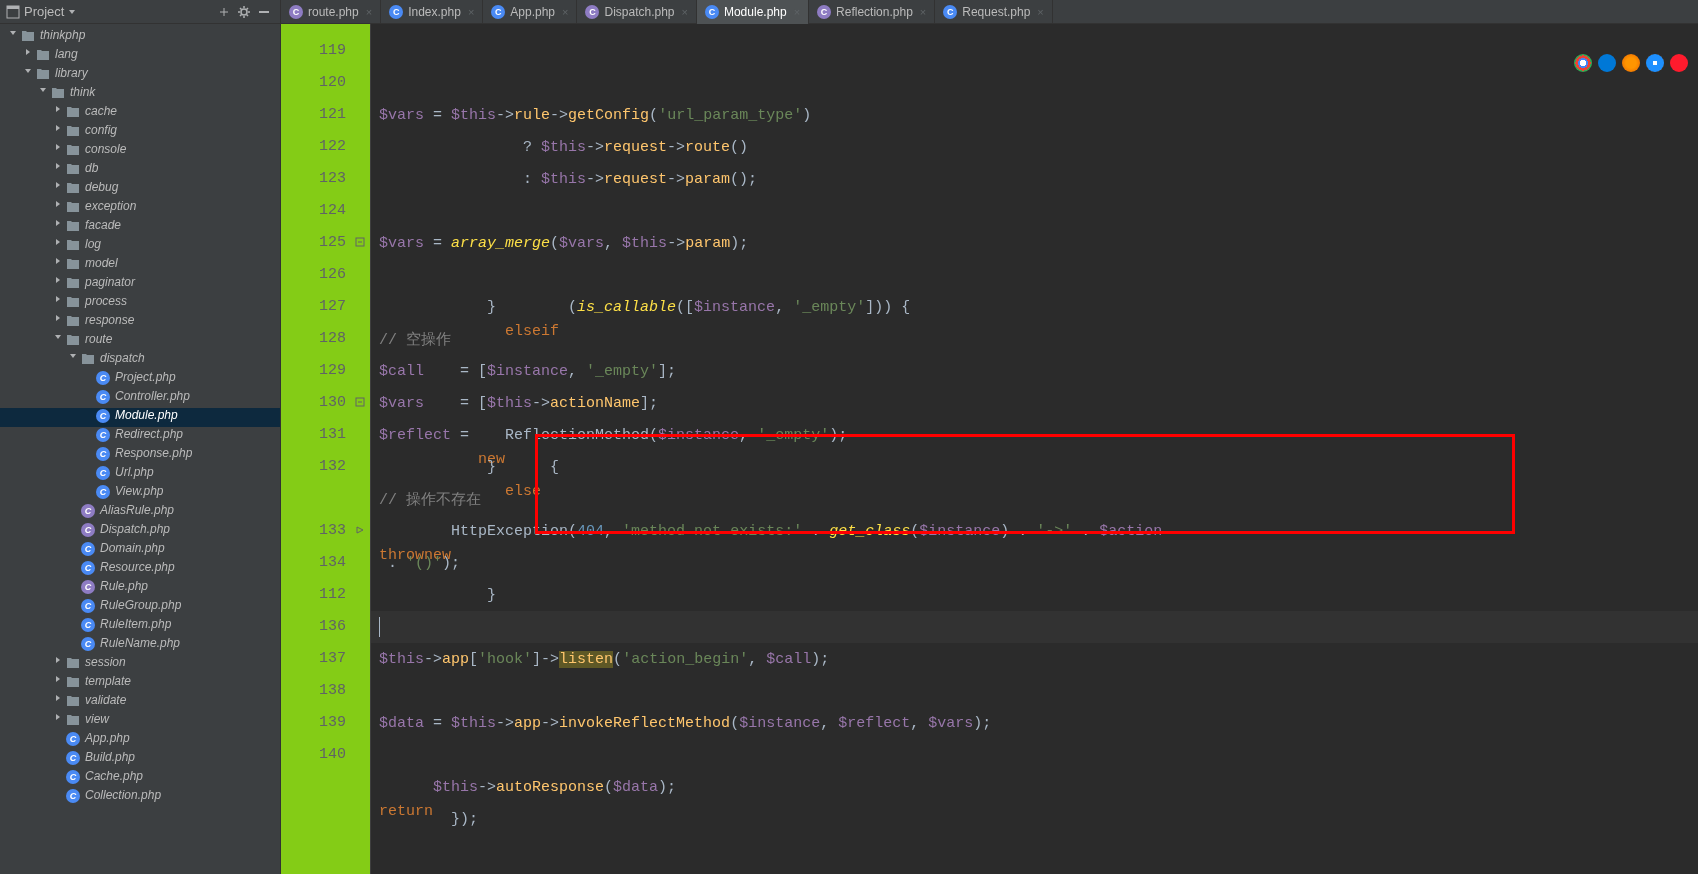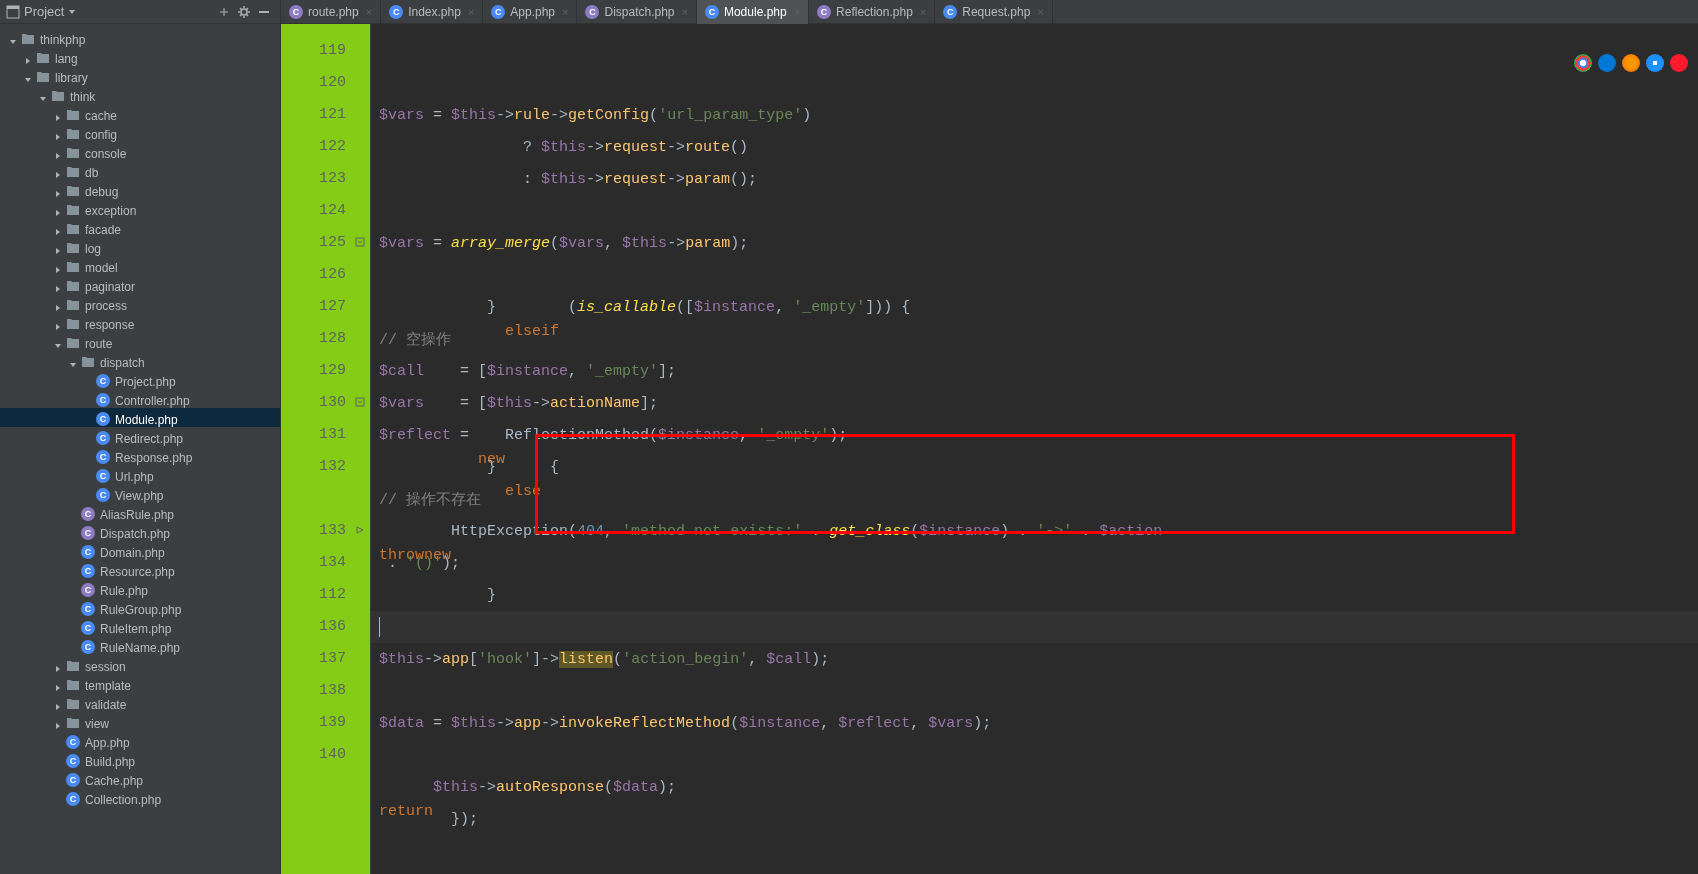--- a/index.html
+++ b/index.html
@@ -35,26 +35,27 @@
   width: 20px; height: 20px; display: flex; align-items: center; justify-content: center;
   color: #afb1b3; cursor: pointer;
 }
 .tree {
   flex: 1;
   overflow-y: auto;
   padding: 4px 0;
 }
 .tree-item {
   display: flex;
-  align-items: flex-end;
+  align-items: flex-start;
   height: 19px;
   padding-left: calc(var(--depth) * 15px + 8px);
   cursor: pointer;
   color: #bbbbbb;
   white-space: nowrap;
+  font-style: italic;
 }
 .tree-item.selected { background: #0d293e; color: #ffffff; }
 .tree-item .arrow {
   width: 10px; height: 10px; margin-right: 2px;
   display: flex; align-items: center; justify-content: center;
 }
 .tree-item .arrow svg { width: 8px; height: 8px; }
 .tree-item .file-icon {
   width: 16px; height: 16px; margin-right: 4px;
   display: flex; align-items: center; justify-content: center;

